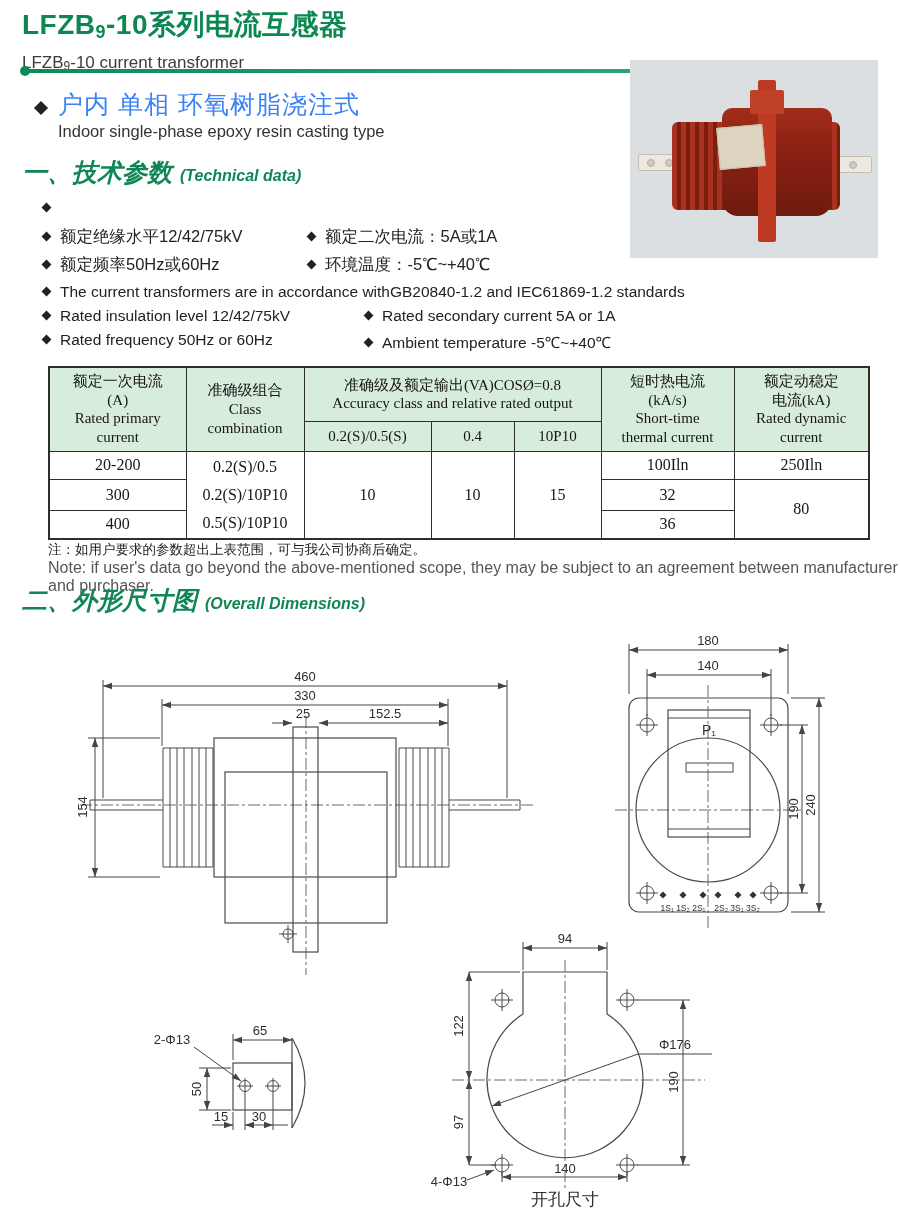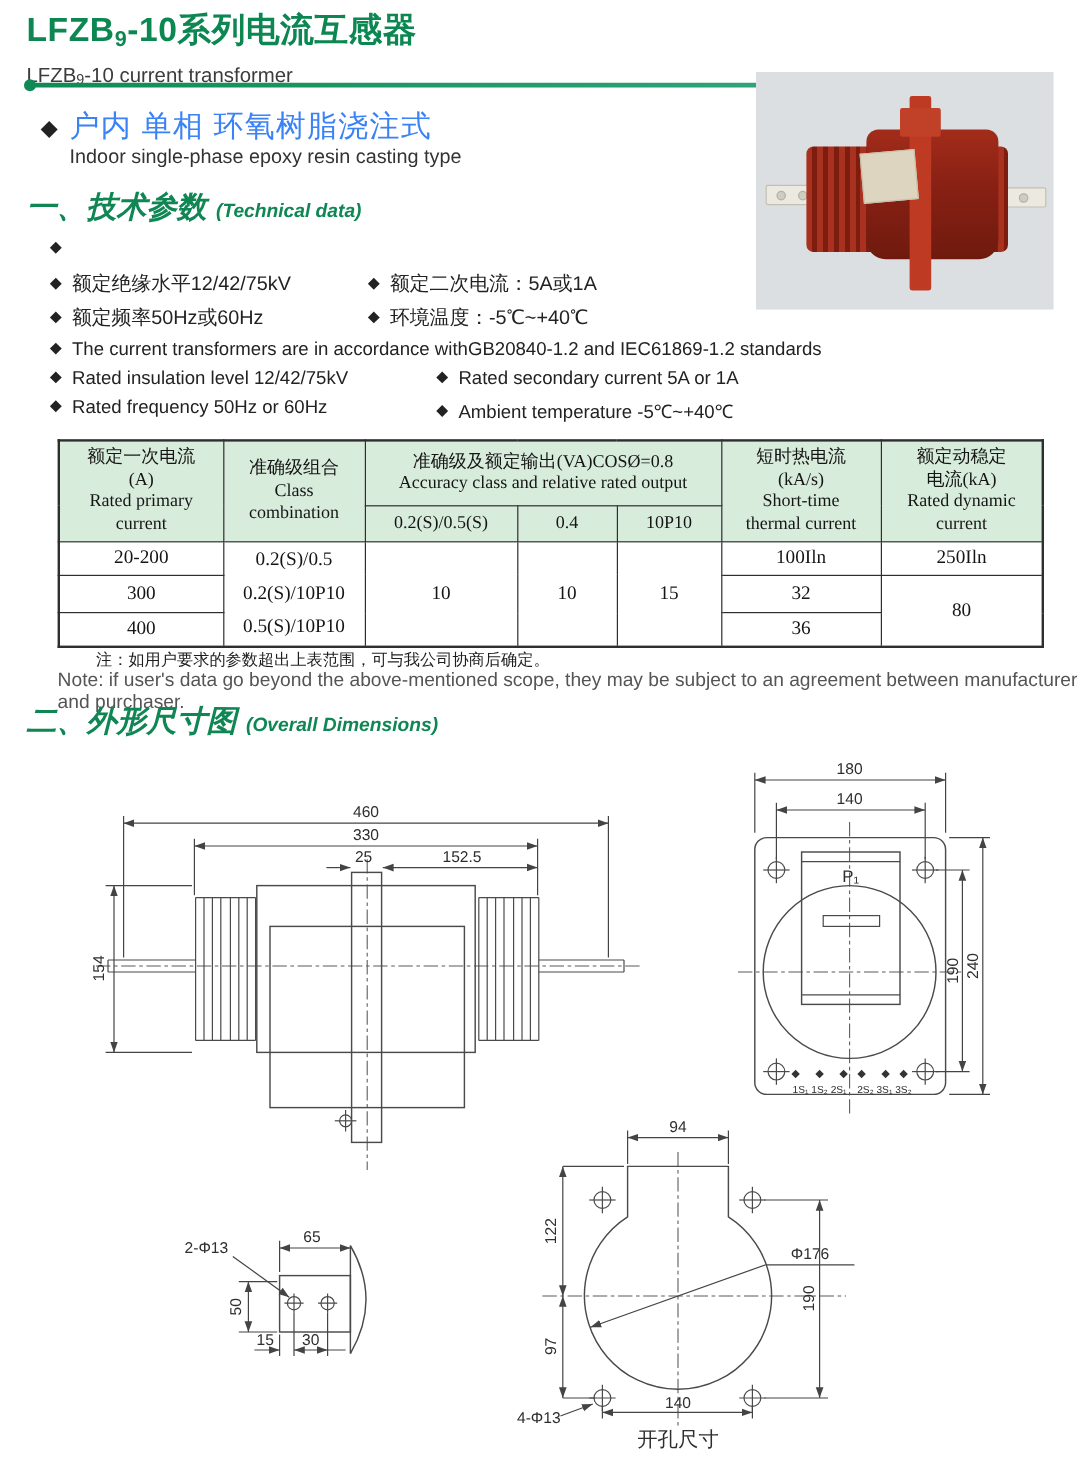--- a/index.html
+++ b/index.html
@@ -54,21 +54,21 @@
   table.spec th,table.spec td{border:1px solid #2e2e2e;text-align:center;vertical-align:middle;
         white-space:pre-line;padding:1px 2px;}
   table.spec{border:2px solid #2e2e2e;}
   table.spec th{background:#d8ecdc;font-weight:normal;font-size:15px;line-height:1.25;}
   table.spec td{font-size:16px;}
   .h-group{height:54px;}
   .h-sub{height:30px;}
   tr.body-r{height:28px;}
   td.combo{line-height:28px;font-size:16px;}
   
-  .note-zh{position:absolute;left:48px;top:541px;font-size:13.5px;color:#1e1e1e;margin-left:32px;}
+  .note-zh{position:absolute;left:48px;top:541px;font-size:13.5px;color:#1e1e1e;}
   .note-en{position:absolute;left:48px;top:559px;font-size:16px;color:#555;}
   
   .draw{position:absolute;left:0;top:630px;}
   .obj{stroke:#4a4a4a;stroke-width:1.2;fill:none;}
   .thin{stroke:#4a4a4a;stroke-width:1;fill:none;}
   .cl{stroke:#5a5a5a;stroke-width:0.9;fill:none;stroke-dasharray:12 3 3 3;}
   .dim{stroke:#444;stroke-width:1;fill:none;}
   .dtext{font-family:"Liberation Sans",sans-serif;font-size:13px;fill:#2e2e2e;}
   .dtext.small{font-size:8.5px;}
   .dtext.cap{font-size:17px;}

